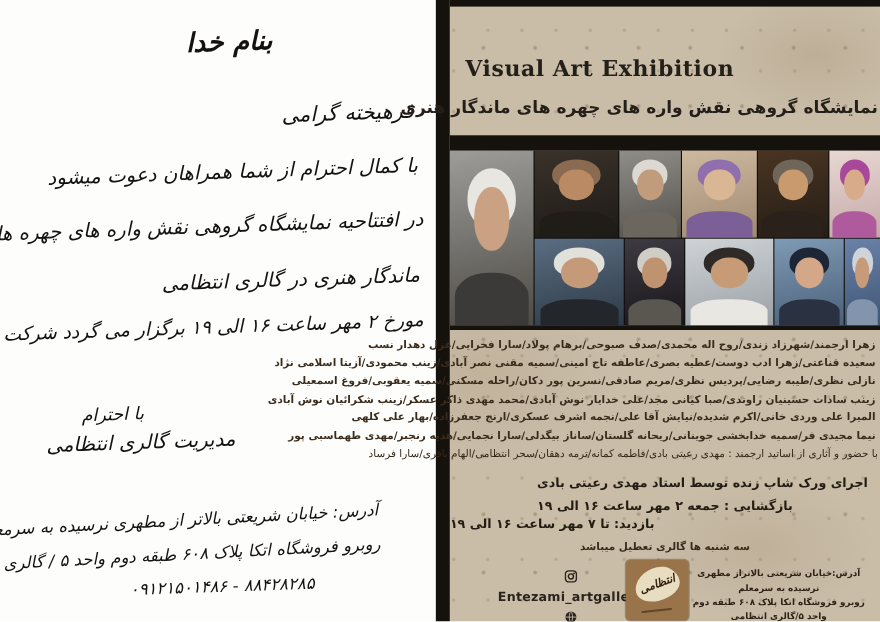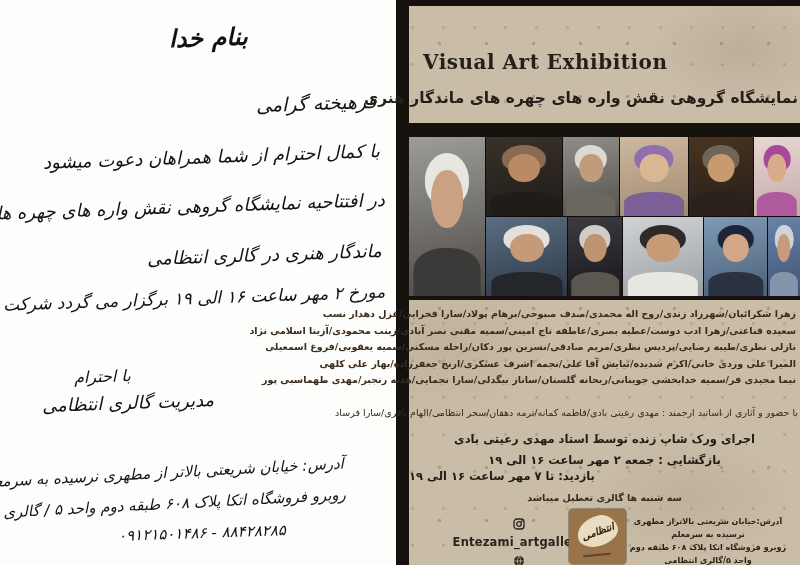--- a/index.html
+++ b/index.html
@@ -64,21 +64,21 @@
     border-radius:48%;background:var(--skin,#c9a07d);}
   .ph-body{position:absolute;bottom:0;left:50%;transform:translateX(-50%);width:88%;height:30%;
     border-radius:45% 45% 0 0;background:var(--body,#222);}
   .line2{position:absolute;top:290px;left:0;right:0;height:4px;background:#15120d;}
 
   
   .artists{position:absolute;top:300px;left:4px;right:4px;text-align:center;direction:rtl;}
   .artists div{font-size:9.5px;line-height:16.6px;font-weight:600;color:#3a2c1c;white-space:nowrap;}
   .masters{position:absolute;top:401px;left:2px;right:2px;text-align:center;direction:rtl;
     font-size:9.5px;font-weight:normal;color:#352817;white-space:nowrap;}
-  .workshop{position:absolute;top:426px;left:0;right:0;text-align:center;direction:rtl;
+  .workshop{position:absolute;top:426px;left:0;right:11px;text-align:right;direction:rtl;
     font-size:11.5px;font-weight:bold;color:#221c12;}
   .opening{position:absolute;top:447px;left:0;right:0;text-align:center;direction:rtl;
     font-size:11.5px;font-weight:bold;color:#221c12;}
   .visit{position:absolute;top:463px;left:0;right:0;text-align:left;direction:rtl;
     font-size:11.5px;font-weight:bold;color:#221c12;}
   .closed{position:absolute;top:486px;left:0;right:0;text-align:center;direction:rtl;
     font-size:9.5px;font-weight:bold;color:#3a2c1c;}
 
   
   .footer-social{position:absolute;left:10px;top:512px;}
@@ -176,23 +176,24 @@
         </div>
         <div title="woman with light scarf in crowd" style="--bg1: #6a82a8; --bg2: #3f5574; --hair: #cfd4da; --skin: #c79a79; --body: #8395ad;">
           <div class="ph-hair"></div>
           <div class="ph-face"></div>
           <div class="ph-body"></div>
         </div>
       </div>
     <div class="line2"></div>
 
     <div class="artists">
-      <div>زهرا شکرائیان/شهرزاد زندی/روح اله محمدی/صدف صبوحی/برهام پولاد/سارا فخرایی/غزل دهدار نسب</div>
+      <div>زهرا ارجمند/شهرزاد زندی/روح اله محمدی/صدف صبوحی/برهام پولاد/سارا فخرایی/غزل دهدار نسب</div>
       <div>سعیده قناعتی/زهرا ادب دوست/عطیه بصری/عاطفه تاج امینی/سمیه مقنی نصر آبادی/زینب محمودی/آزیتا اسلامی نژاد</div>
       <div>نازلی نظری/طیبه رضایی/پردیس نظری/مریم صادقی/نسرین پور دکان/راحله مسکنی/سمیه یعقوبی/فروغ اسمعیلی</div>
+      <div>زینب سادات حسینیان راوندی/صبا کیانی مجد/علی خدایار نوش آبادی/محمد مهدی ذاکر عسکر/زینب شکرائیان نوش آبادی</div>
       <div>المیرا علی وردی خانی/اکرم شدیده/نیایش آقا علی/نجمه اشرف عسکری/ارنج جعفرزاده/بهار علی کلهی</div>
       <div>نیما مجیدی فر/سمیه خدابخشی جوینانی/ریحانه گلستان/ساناز بیگدلی/سارا نجمایی/هدیه رنجبر/مهدی طهماسبی پور</div>
     </div>
 
     <div class="masters">با حضور و آثاری از اساتید ارجمند : مهدی رعیتی بادی/فاطمه کمانه/ترمه دهقان/سحر انتظامی/الهام باقری/سارا فرساد</div>
     <div class="workshop">اجرای ورک شاپ زنده توسط استاد مهدی رعیتی بادی</div>
     <div class="opening">بازگشایی : جمعه ۲ مهر ساعت ۱۶ الی ۱۹</div>
     <div class="visit">بازدید: تا ۷ مهر ساعت ۱۶ الی ۱۹</div>
     <div class="closed">سه شنبه ها گالری تعطیل میباشد</div>
 

